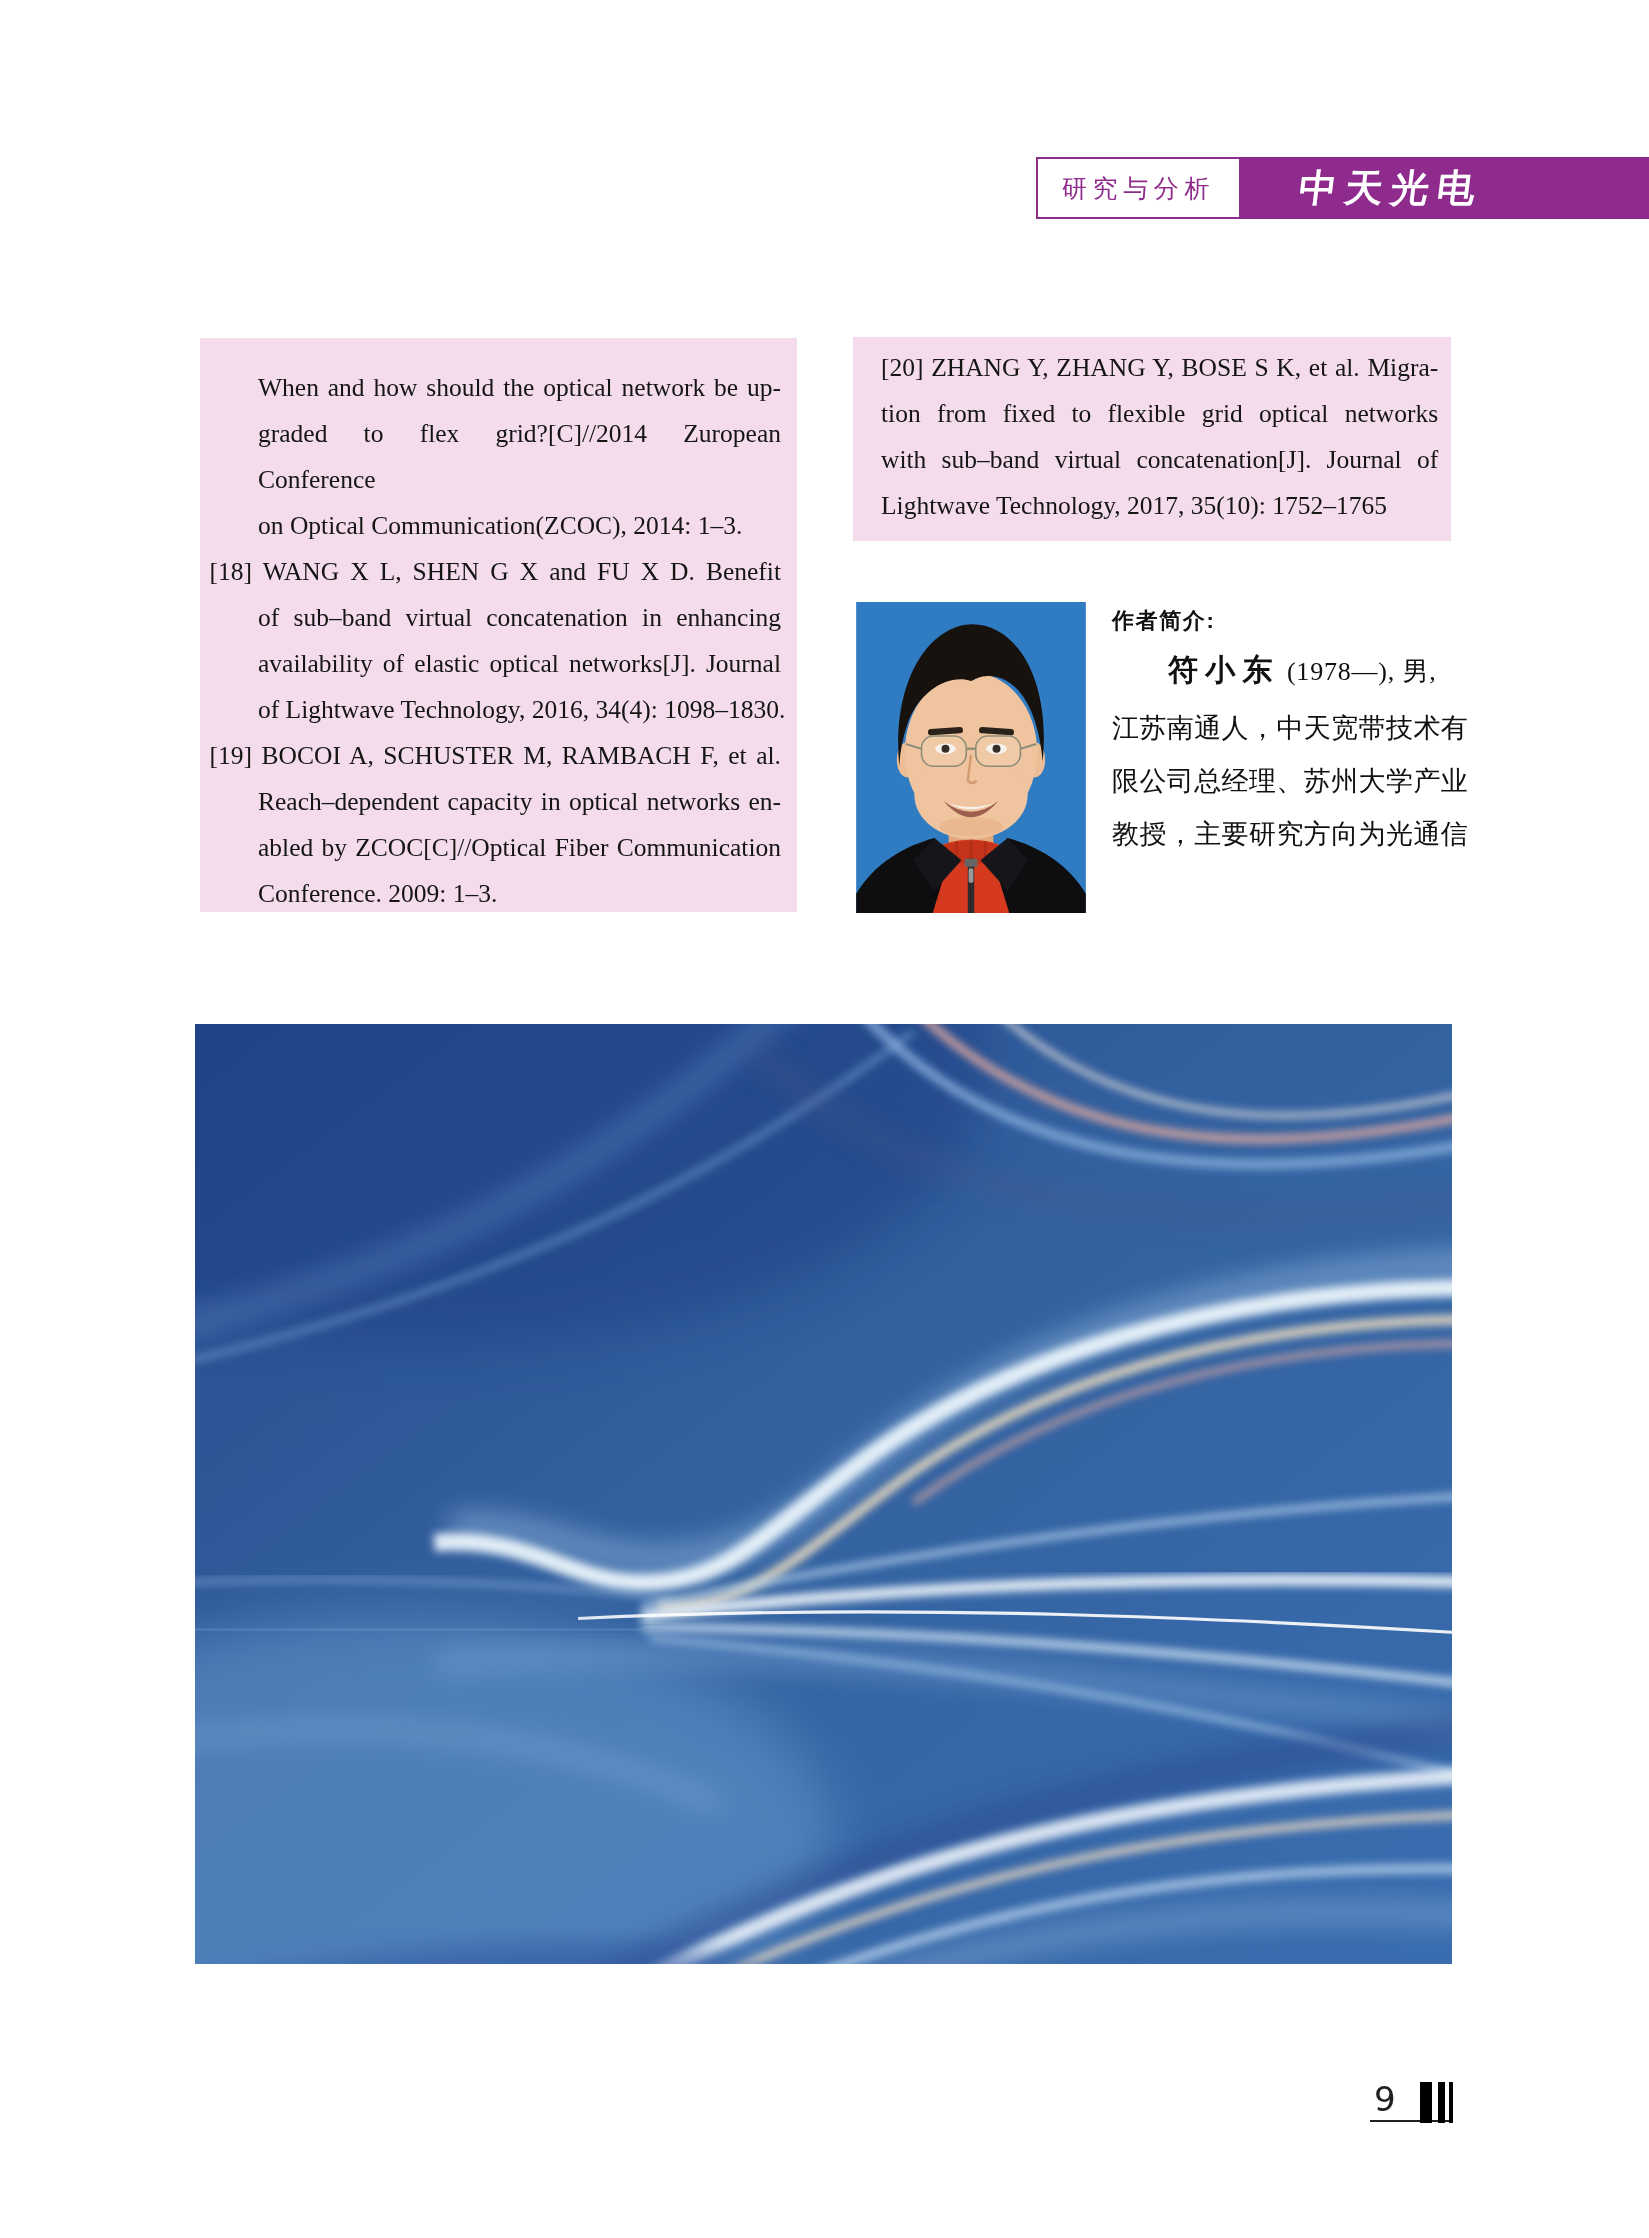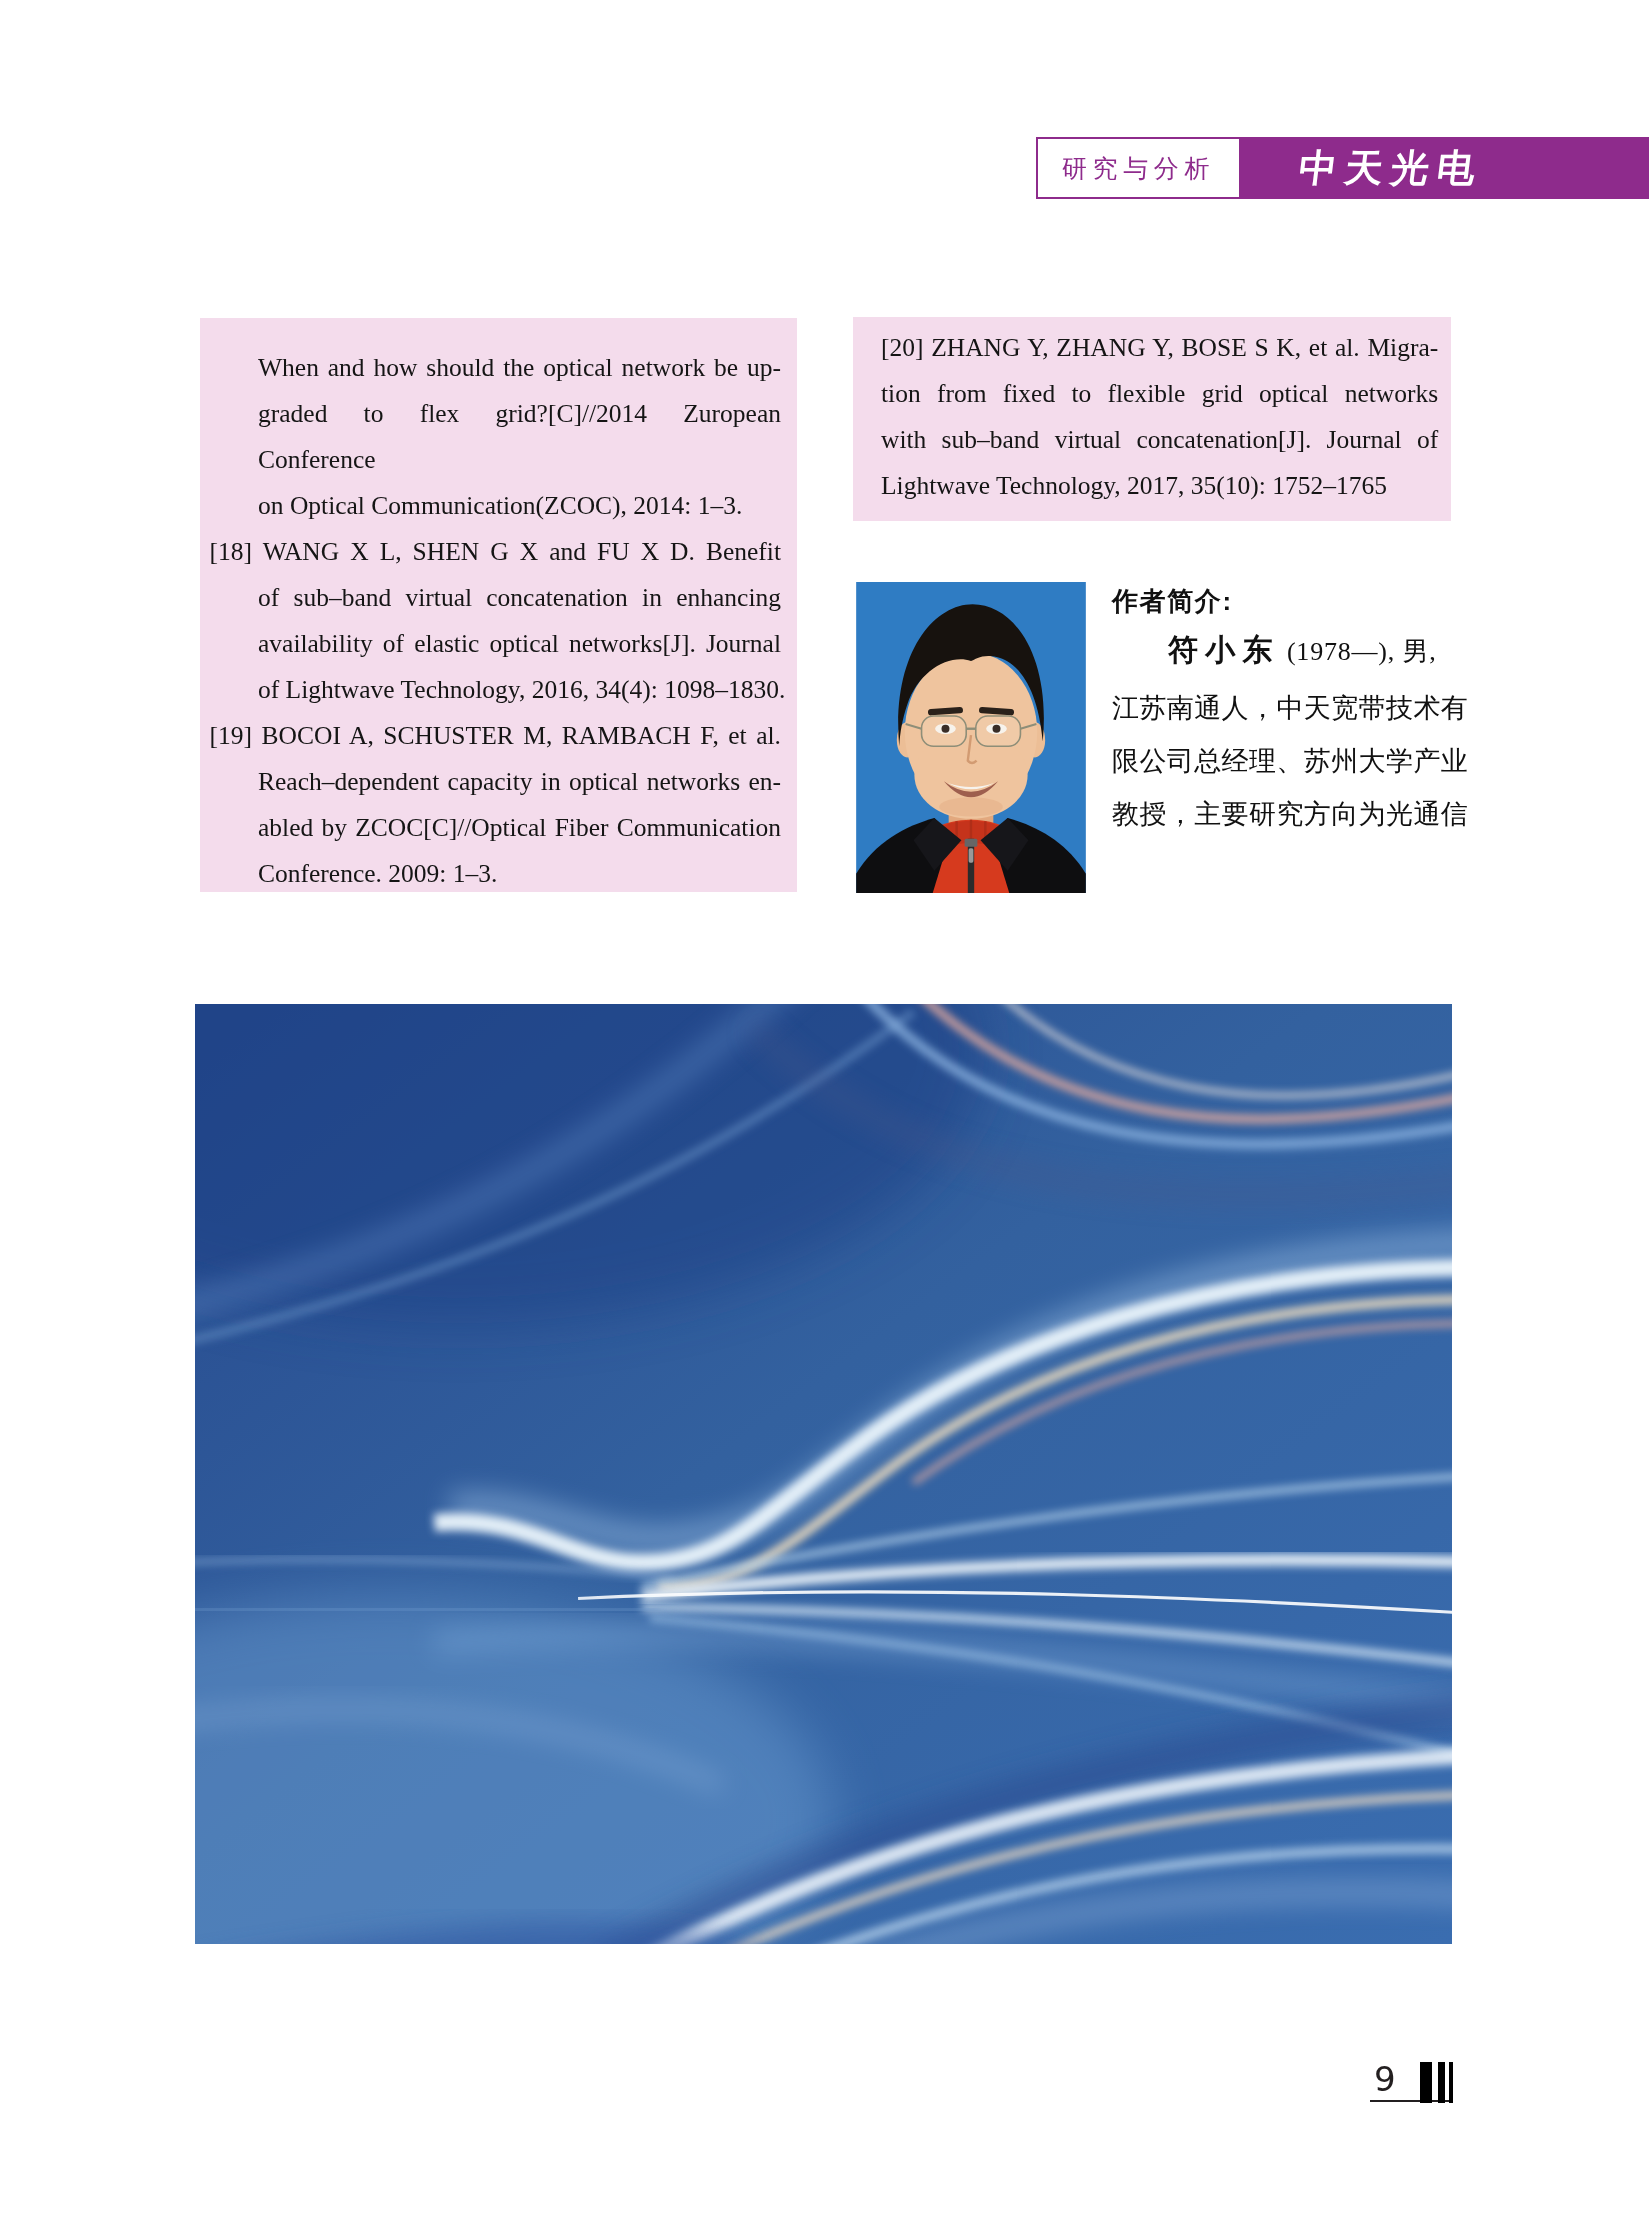--- a/index.html
+++ b/index.html
@@ -1,17 +1,17 @@
 <!DOCTYPE html>
 <html style="font-size:12.8px"><head>
 <meta charset="utf-8">
 <style>
   html,body{margin:0;padding:0;background:#ffffff;}
   .page{position:relative;width:1650px;height:2168px;background:#ffffff;overflow:hidden;
-        font-family:"Liberation Serif",serif;color:#111;}
+        font-family:"Liberation Serif",serif;color:#111;margin-top:20px;}
 
   
   .banner{position:absolute;left:1036px;top:137px;width:614px;height:62px;background:#8E2B8C;}
   .banner-label{position:absolute;left:0;top:0;width:205px;height:62px;box-sizing:border-box;
         background:#ffffff;border:2.4px solid #8E2B8C;display:flex;align-items:center;justify-content:center;}
   .banner-label span{color:#8E2B8C;font-family:"Liberation Sans",sans-serif;font-size:25px;
         letter-spacing:5.6px;font-weight:500;white-space:nowrap;}
   .banner-logo{position:absolute;left:263px;top:0;height:62px;display:flex;align-items:center;
         color:#ffffff;font-family:"DejaVu Sans",sans-serif;font-weight:900;font-size:38px;
         letter-spacing:8px;transform:skewX(-7deg);white-space:nowrap;}
@@ -24,21 +24,21 @@
         padding-left:58px;padding-right:16px;white-space:nowrap;}
   #ref-right .rline{padding-left:28px;padding-right:12.8px;}
   .rline.lbl{padding-left:9.6px;}
   #ref-right .rline.lbl{padding-left:28px;}
   .rline.j{white-space:normal;text-align:justify;text-align-last:justify;}
 
   
   .author-photo{position:absolute;left:856px;top:582px;width:230px;height:311px;overflow:hidden;}
   .author-photo svg{display:block;width:100%;height:100%;}
   .author-bio{position:absolute;left:1112px;top:578px;width:359px;color:#111;}
-  .bio-heading{font-family:"Liberation Sans",sans-serif;font-weight:bold;font-size:26px;line-height:46px;
+  .bio-heading{font-family:"Liberation Sans",sans-serif;font-weight:bold;font-size:22px;line-height:46px;
         letter-spacing:1.6px;white-space:nowrap;}
   .bio-name{line-height:51px;padding-left:56px;white-space:nowrap;}
   .bio-name .nm{font-family:"Liberation Sans",sans-serif;font-weight:bold;font-size:30px;letter-spacing:7.2px;}
   .bio-name .nd{font-family:"Liberation Serif",serif;font-size:26px;letter-spacing:0.8px;}
   .bio-line{font-size:27px;line-height:53px;letter-spacing:0.4px;white-space:nowrap;}
 
   
   .big-image{position:absolute;left:195px;top:1004px;width:1257px;height:940px;overflow:hidden;}
   .big-image svg{display:block;width:100%;height:100%;}
 

